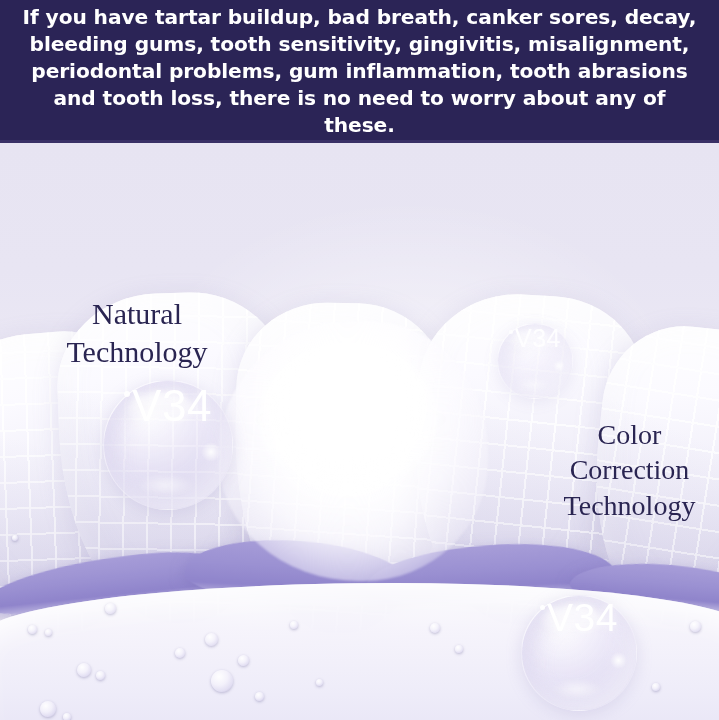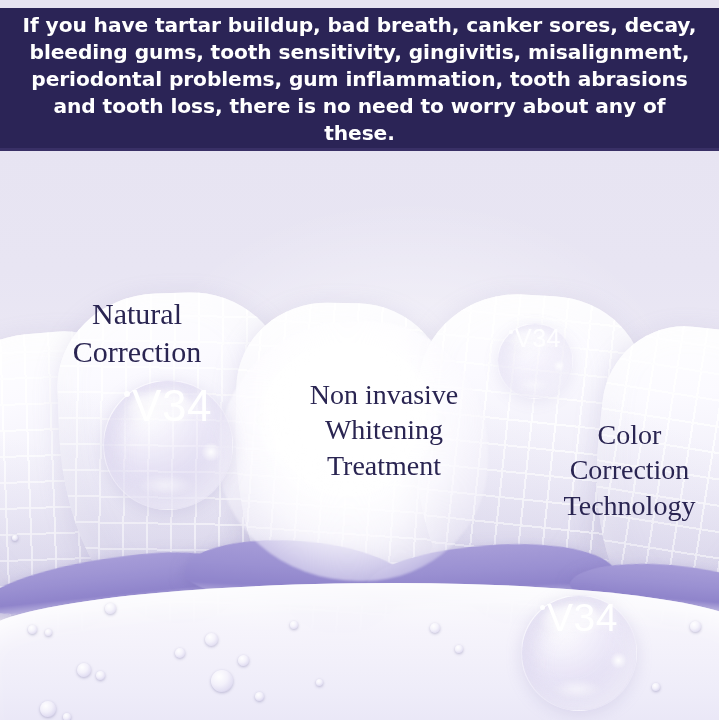--- a/index.html
+++ b/index.html
@@ -13,21 +13,21 @@
     width: 719px;
     height: 720px;
     overflow: hidden;
     font-family: "Liberation Sans", sans-serif;
     background: #e6e3f1;
   }
 
   
   .header-band {
     position: absolute;
-    left: 0; top: 8px;
+    left: 0; top: 0;
     width: 719px;
     height: 143px;
     background: #2b2456;
     box-sizing: border-box;
     display: flex;
     align-items: center;
     justify-content: center;
     z-index: 40;
   }
   .header-band::after {
@@ -410,24 +410,21 @@
     </div>
 
     <div class="bubble bubble-3">
       <div class="gloss-top"></div>
       <div class="gloss-bottom"></div>
       <div class="spec"></div>
       <span class="bubble-label"><span class="dot-pre"></span><span>V34</span></span>
     </div>
 
     <div class="caption caption-natural">Natural
-Correction</div>
-
-    <div class="caption caption-noninv">Non invasive
-Whitening
-Treatment</div>
+Technology</div>
+
 
     <div class="caption caption-color">Color
 Correction
 Technology</div>
 
   </div>
 </div>
 
 </body></html>

